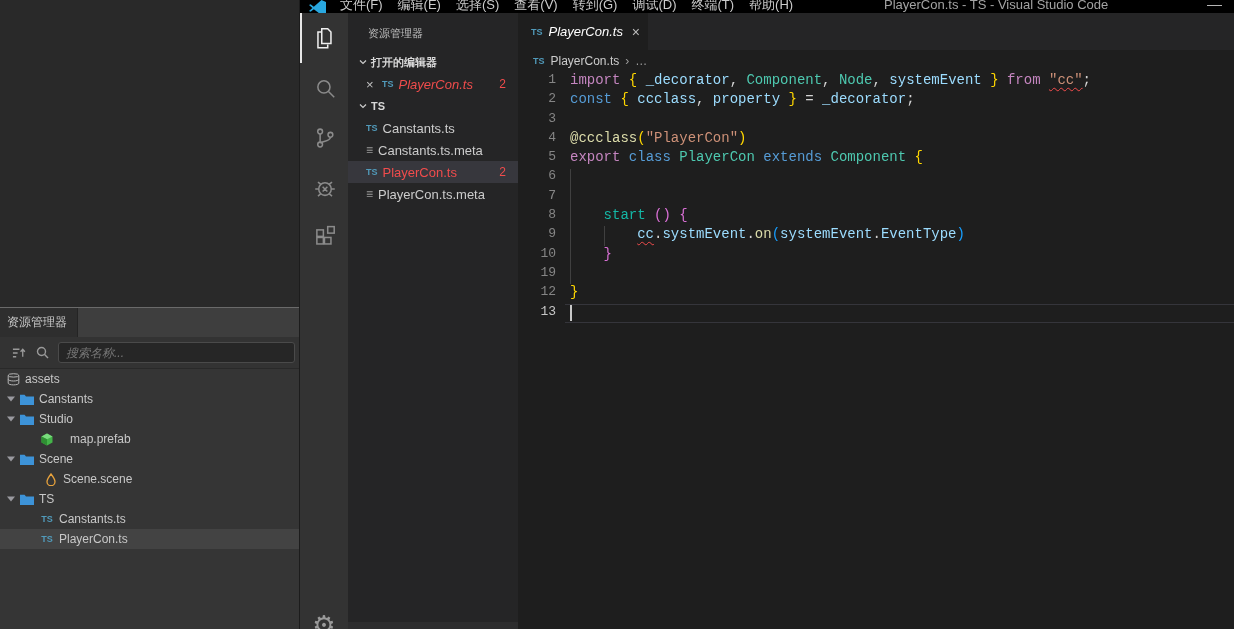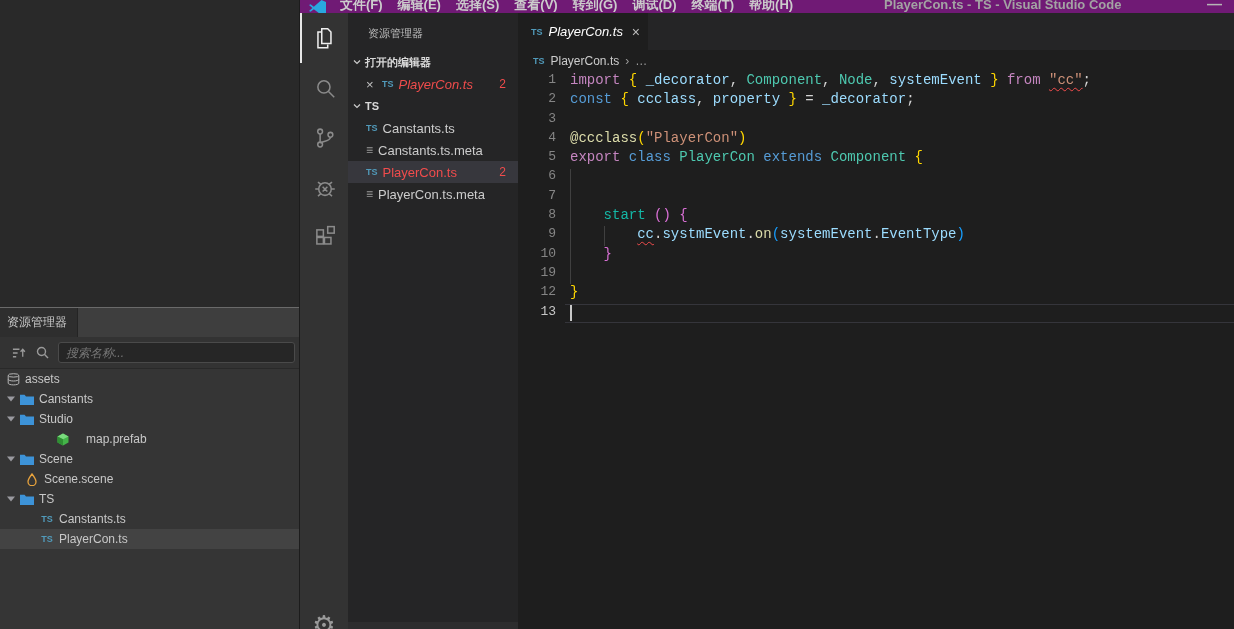--- a/index.html
+++ b/index.html
@@ -16,39 +16,39 @@
   .search-box input { background:transparent; border:none; outline:none; color:#bbb; font-style:italic; font-size:12px; width:100%; font-family:inherit; }
   .search-box input::placeholder { color:#767676; font-style:italic; }
   .cocos-tree { position:absolute; top:369px; left:0; right:0; bottom:0; background:#353535; overflow:hidden; }
   .ctree-row { height:20px; display:flex; align-items:center; color:#c8c8c8; font-size:12px; gap:5px; }
   .ctree-row.selected { background:#434343; }
   .ctree-arrow { width:9px; display:flex; justify-content:center; }
   .ctree-icon { display:flex; align-items:center; justify-content:center; width:14px; }
   .ts-badge { color:var(--ts_blue); font-weight:bold; font-size:9px; letter-spacing:0; font-style:normal; }
 
   
-  .titlebar { position:absolute; left:300px; top:0; width:934px; height:13px; background:#701a75; overflow:hidden;font-weight:bold; }
+  .titlebar { position:absolute; left:300px; top:0; width:934px; height:13px; background:#000000; overflow:hidden; }
   .vslogo { position:absolute; left:9px; top:0; }
   .menu-bar { position:absolute; left:40px; top:-3px; display:flex; gap:15px; }
   .menu-item { color:#cccccc; font-size:13px; line-height:16px; white-space:nowrap; }
   .win-title { position:absolute; left:584px; top:-3px; color:#a3a3a3; font-size:13px; line-height:16px; white-space:nowrap; }
   .win-min { position:absolute; right:12px; top:-4px; color:#b5b5b5; font-size:15px; line-height:15px; }
 
   
   .activitybar { position:absolute; left:300px; top:13px; width:48px; height:616px; background:#333333; overflow:hidden; }
   .ab-item { width:48px; height:50px; display:flex; align-items:center; justify-content:center; border-left:2px solid transparent; }
   .ab-item svg { stroke:#8b8b8b; }
   .ab-item.active { border-left-color:#e8e8e8; }
   .ab-item.active svg { stroke:#efefef; }
   .ab-gear { position:absolute; bottom:-11px; left:0; width:48px; text-align:center; color:#9a9a9a; font-size:26px; line-height:30px; font-family:"DejaVu Sans",sans-serif; }
 
   
   .vssidebar { position:absolute; left:348px; top:13px; width:170px; height:616px; background:#252526; color:#cccccc; }
   .vssidebar .sb-title { padding:13px 0 10px 20px; font-size:11px; color:#bcbcbc; }
-  .sb-header { height:22px; display:flex; align-items:center; gap:3px; padding-left:4px; font-size:11px; font-weight:bold; color:#d8d8d8; }
+  .sb-header { height:22px; display:flex; align-items:center; gap:3px; padding-left:4px; font-size:11px; font-weight:bold; color:#d8d8d8;margin-left:6px; }
   .side-item { height:22px; display:flex; align-items:center; gap:5px; padding-left:18px; font-size:13px; color:#cccccc; }
   .side-item.selected { background:#37373d; }
   .side-item .label.error { color:var(--error); }
   .side-item .label.italic { font-style:italic; }
   .side-item .close-x { color:#c0c0c0; font-size:13px; width:10px; margin-right:1px; }
   .side-item .badge { margin-left:auto; margin-right:12px; color:var(--error); font-size:12px; }
   .meta-glyph { color:#9a9a9a; font-size:12px; }
   .sb-bottom-strip { position:absolute; left:0; right:0; bottom:0; height:7px; background:#2d2d2e; }
 
   
@@ -127,21 +127,21 @@
               <path d="M0 1.5h8L4 6.5z" fill="#9a9aa0"></path>
             </svg>
           </span>
           <span class="ctree-icon">
             <svg width="14" height="11" viewBox="0 0 14 11">
               <path d="M0 .8h4.6L6 2.4h8V11H0z" fill="#3d93d8"></path>
             </svg>
           </span>
           <span>Studio</span>
         </div>
-        <div class="ctree-row" style="padding-left: 56px; gap: 16px;">
+        <div class="ctree-row" style="padding-left: 40px; gap: 16px;">
           <span class="ctree-icon">
             <svg width="12" height="13" viewBox="0 0 12 13">
               <path d="M6 .5L11.5 3.4v6L6 12.4.5 9.4v-6z" fill="#44b449"></path>
               <path d="M6 .5L11.5 3.4 6 6.3.5 3.4z" fill="#79db7d"></path>
               <path d="M6 6.3v6.1L.5 9.4v-6z" fill="#2f8f33"></path>
             </svg>
           </span>
           <span>map.prefab</span>
         </div>
         <div class="ctree-row" style="padding-left: 6px;">
@@ -150,21 +150,21 @@
               <path d="M0 1.5h8L4 6.5z" fill="#9a9aa0"></path>
             </svg>
           </span>
           <span class="ctree-icon">
             <svg width="14" height="11" viewBox="0 0 14 11">
               <path d="M0 .8h4.6L6 2.4h8V11H0z" fill="#3d93d8"></path>
             </svg>
           </span>
           <span>Scene</span>
         </div>
-        <div class="ctree-row" style="padding-left: 25px;">
+        <div class="ctree-row" style="padding-left: 44px;">
           <span class="ctree-icon">
             <svg width="10" height="13" viewBox="0 0 10 13" fill="none" stroke="#e8a33d" stroke-width="1.3">
               <path d="M5 1C5 1 1 6.2 1 8.7a4 4 0 0 0 8 0C9 6.2 5 1 5 1z"></path>
             </svg>
           </span>
           <span>Scene.scene</span>
         </div>
         <div class="ctree-row" style="padding-left: 6px;">
           <span class="ctree-arrow">
             <svg width="8" height="8" viewBox="0 0 8 8">

